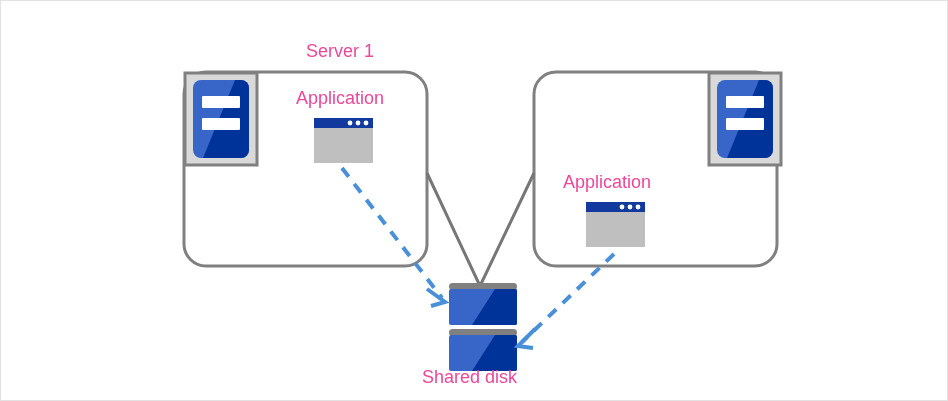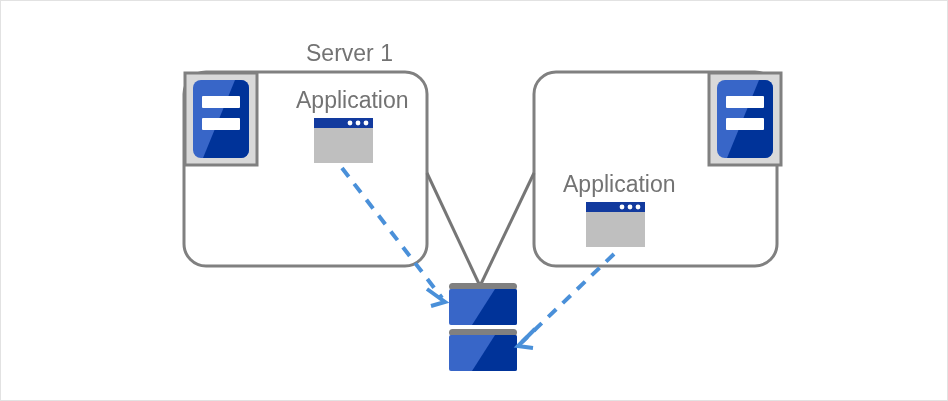--- a/index.html
+++ b/index.html
@@ -21,22 +21,22 @@
   }
   .svg-layer {
     position: absolute;
     left: 0;
     top: 0;
     width: 948px;
     height: 401px;
   }
   .label {
     position: absolute;
-    color: #737373;
-    font-size: 23px;
+    color: #ec4899;
+    font-size: 18px;
     line-height: 1;
     white-space: nowrap;
     font-family: "Liberation Sans", sans-serif;
   }
   #srv1-title { left: 305px; top: 41px; }
   #srv2-title { left: 572px; top: 41px; }
   #app1-label { left: 295px; top: 88px; }
   #app2-label { left: 562px; top: 172px; }
   #disk-label { left: 421px; top: 367px; }
 </style>
@@ -137,14 +137,15 @@
     </g>
   </svg>
 
   <div class="label" id="srv1-title">Server 1</div>
 
 
   <div class="label" id="app1-label">Application</div>
 
   <div class="label" id="app2-label">Application</div>
 
+  <div class="label" id="disk-label">Shared disk</div>
 
 </div>
 
 </body></html>

